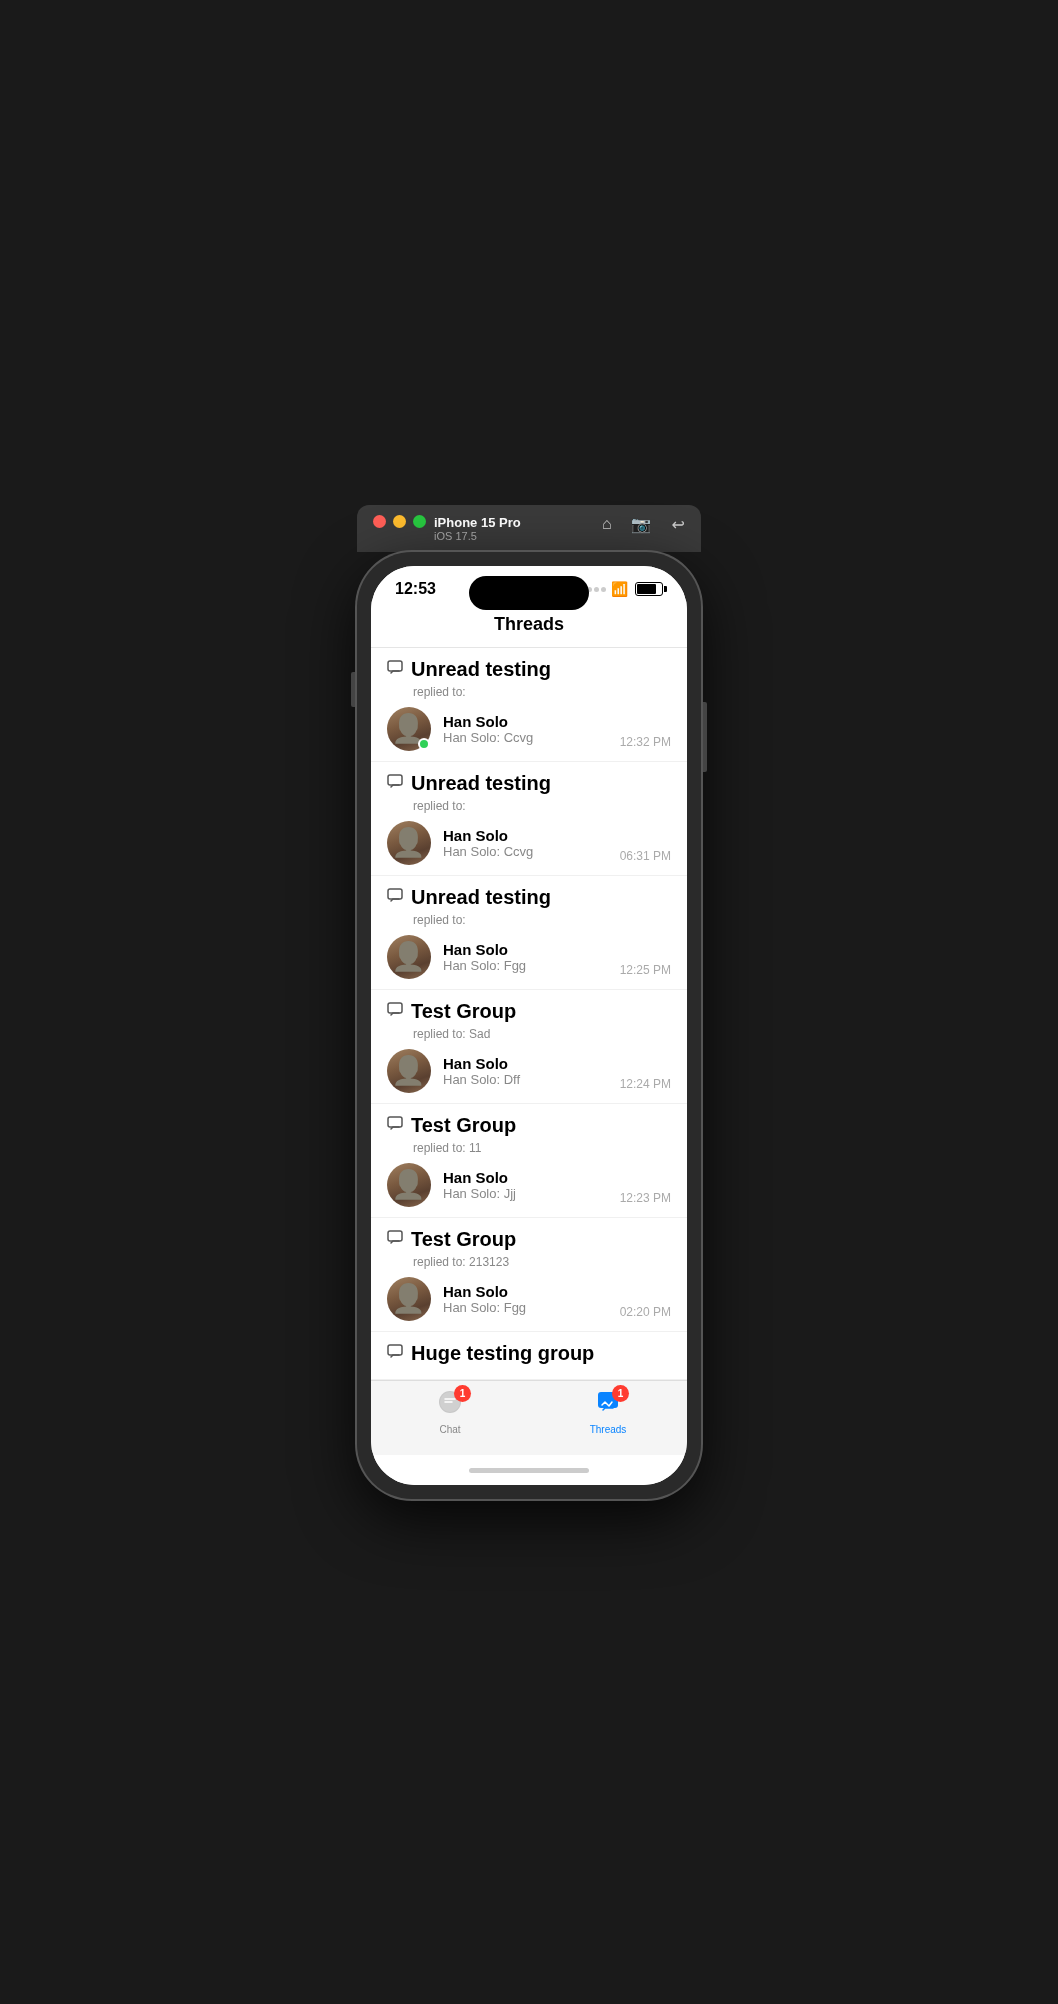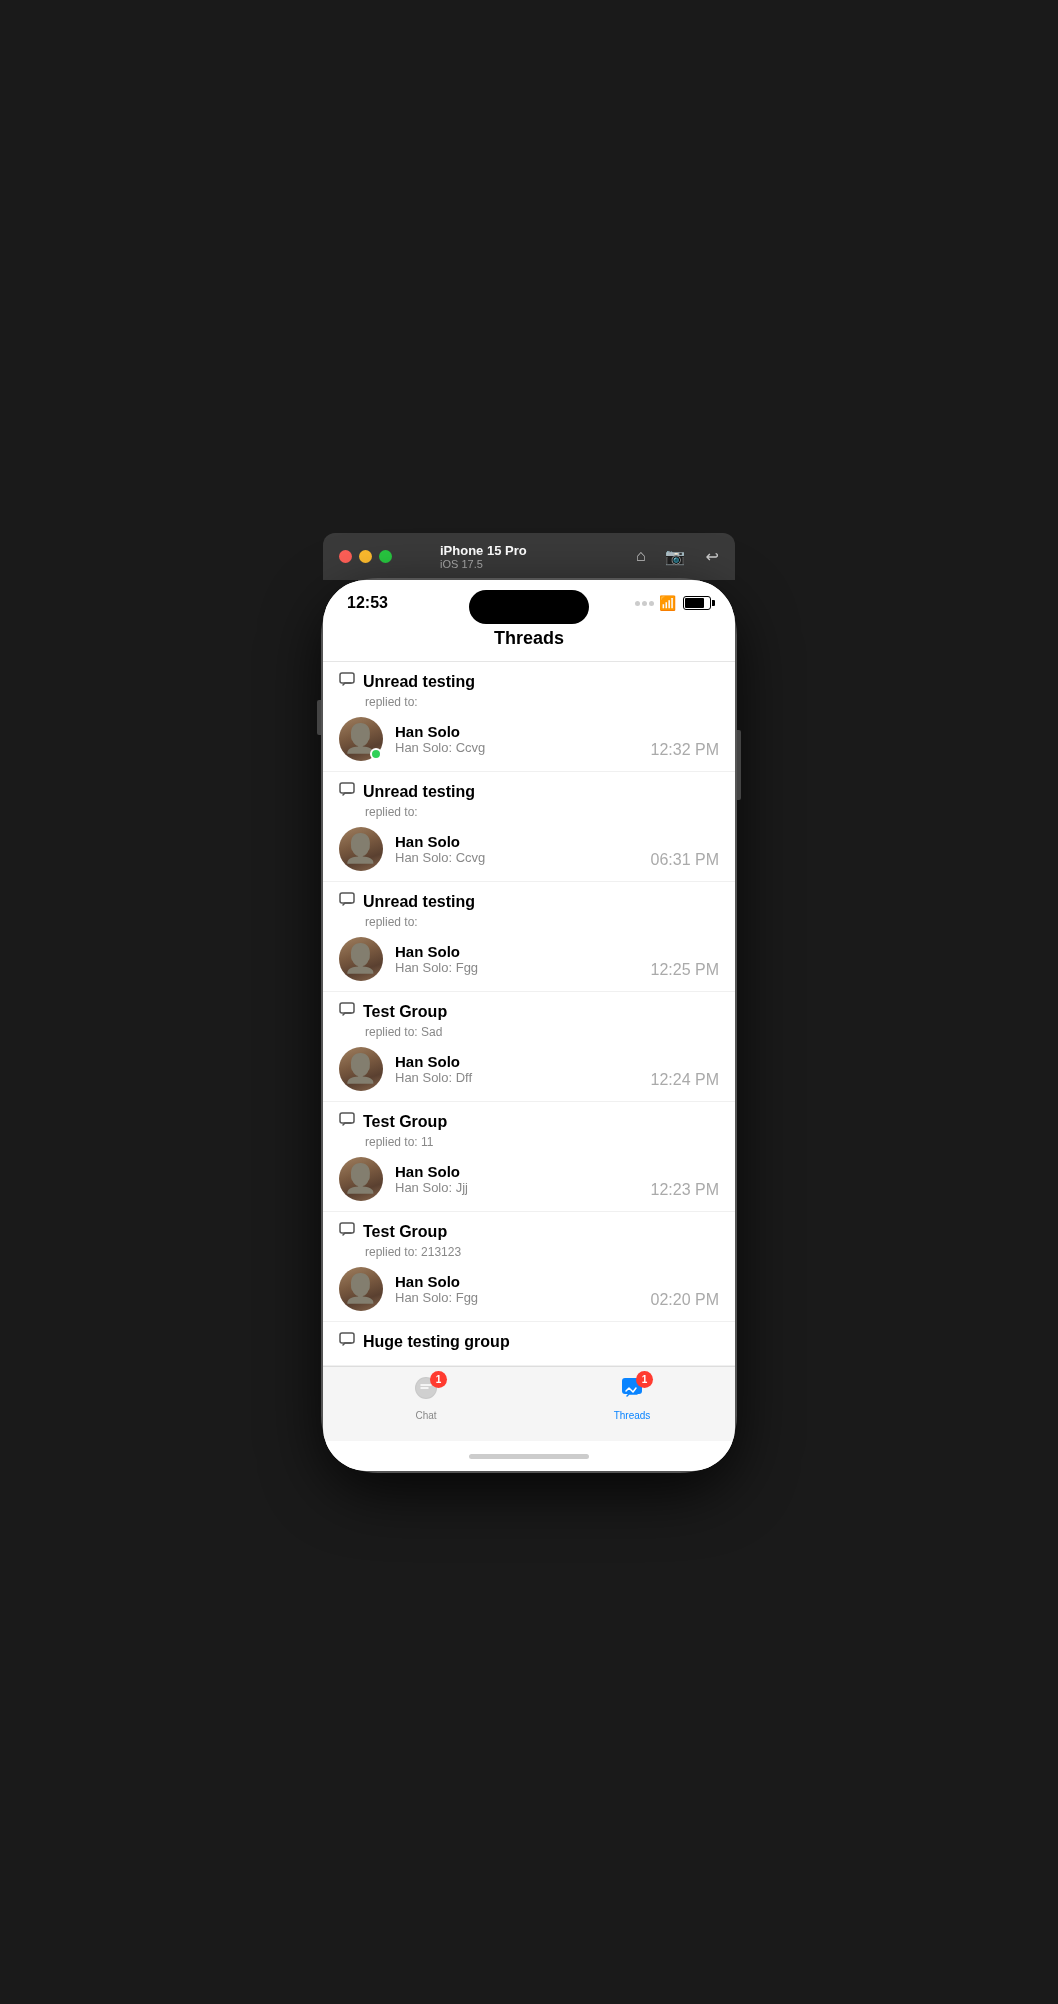--- a/index.html
+++ b/index.html
@@ -47,23 +47,24 @@
       font-size: 16px;
     }
 
     .simulator-wrapper {
       display: flex;
       flex-direction: column;
       align-items: center;
     }
 
     .phone-outer {
-      width: 412px;
+      width: 344px;
       background: #2a2a2a;
       border-radius: 55px;
+      padding: 14px;
       box-shadow: 0 0 0 2px #555, 0 20px 60px rgba(0,0,0,0.8);
       position: relative;
     }
 
     
     .phone-outer::before {
       content: '';
       position: absolute;
       left: -6px;
       top: 120px;
@@ -199,21 +200,21 @@
       display: flex;
       align-items: center;
       gap: 8px;
       margin-bottom: 4px;
     }
     .thread-icon {
       font-size: 15px;
       color: #555;
     }
     .thread-group-name {
-      font-size: 16px;
+      font-size: 20px;
       font-weight: 700;
       color: #000;
     }
     .thread-replied {
       font-size: 12px;
       color: #888;
       margin-bottom: 8px;
       padding-left: 26px;
     }
 
@@ -268,21 +269,21 @@
     .contact-name {
       font-size: 15px;
       font-weight: 600;
       color: #000;
     }
     .contact-preview {
       font-size: 13px;
       color: #888;
     }
     .contact-time {
-      font-size: 16px;
+      font-size: 12px;
       color: #aaa;
       align-self: flex-end;
       padding-bottom: 2px;
     }
 
     .tab-bar {
       display: flex;
       background: #f5f5f5;
       border-top: 1px solid #ddd;
       padding: 8px 0 20px;
@@ -340,23 +341,22 @@
       height: 5px;
       background: #000;
       border-radius: 3px;
       opacity: 0.2;
     }
 
     .mac-bar {
       background: #3a3a3a;
       padding: 10px 16px;
       display: flex;
-      align-items: center;
+      align-items: flex-start;
       border-radius: 12px 12px 0 0;
-      gap: 40px;
     }
   </style>
 </head>
 <body>
 
 <div class="simulator-wrapper">
 
   <div class="mac-bar" style="width:100%; max-width: 550px; border-radius: 12px 12px 0 0;">
     <div class="traffic-lights">
       <div class="traffic-light tl-red"></div>

